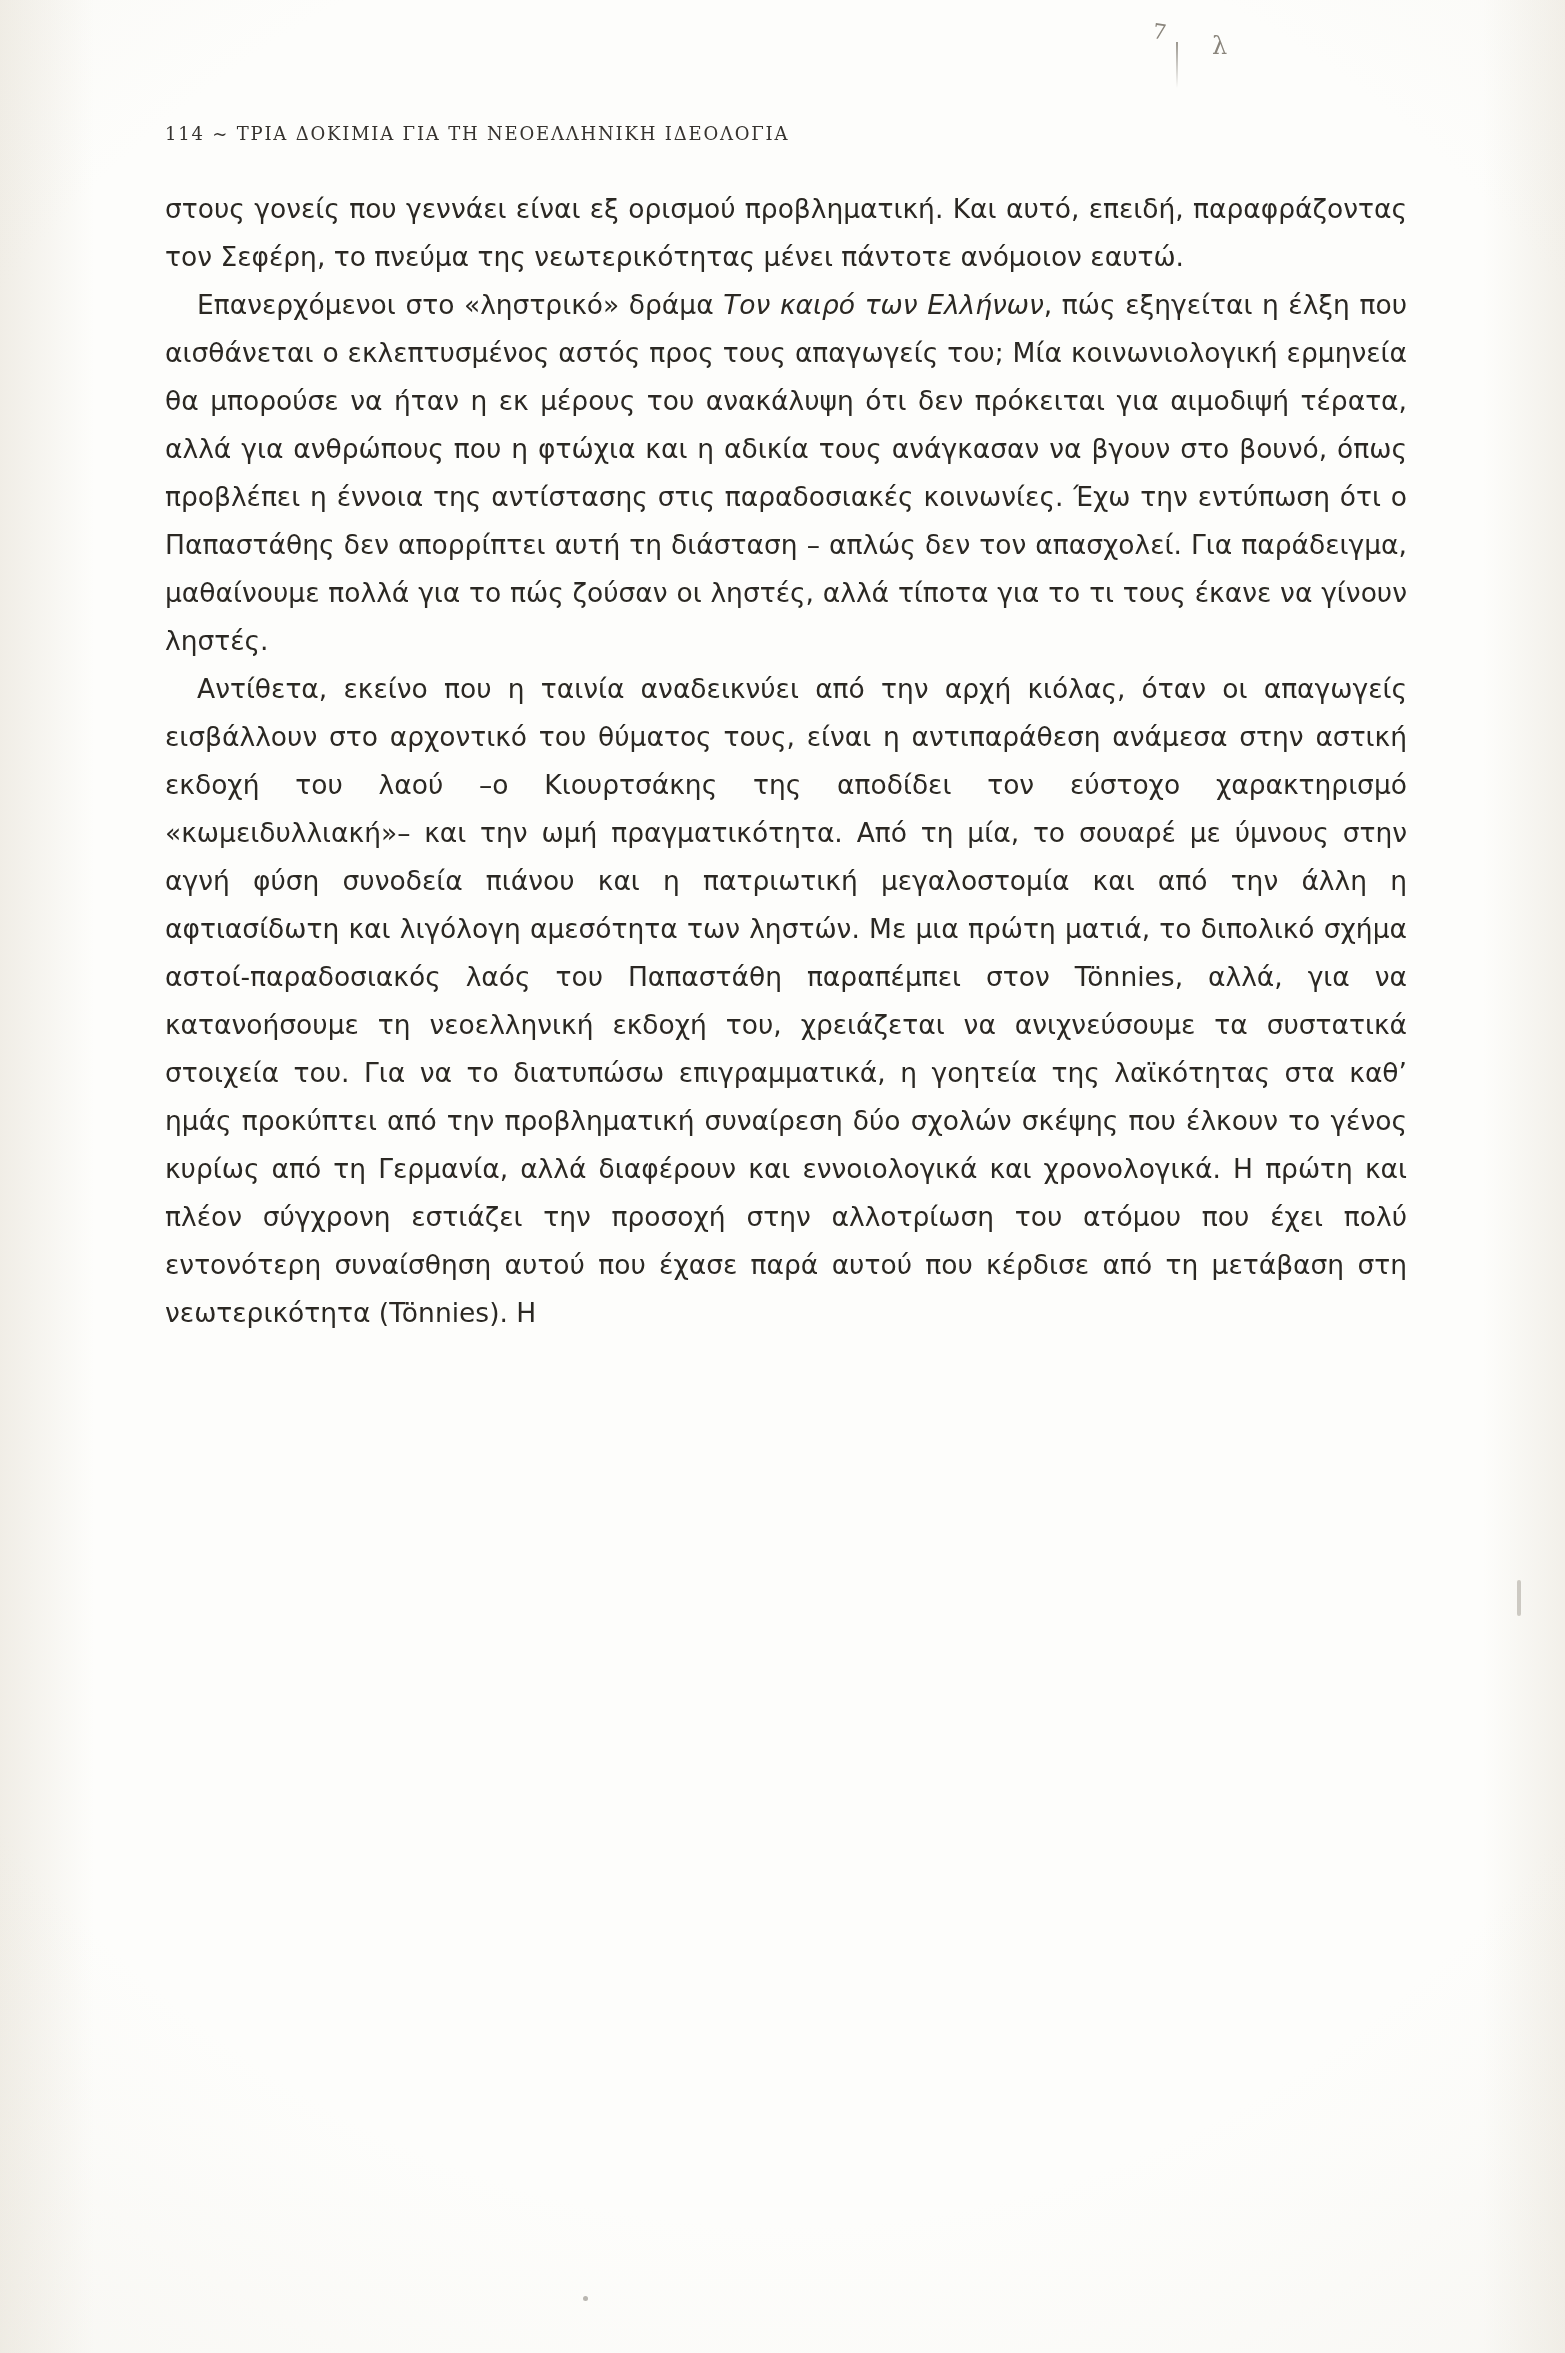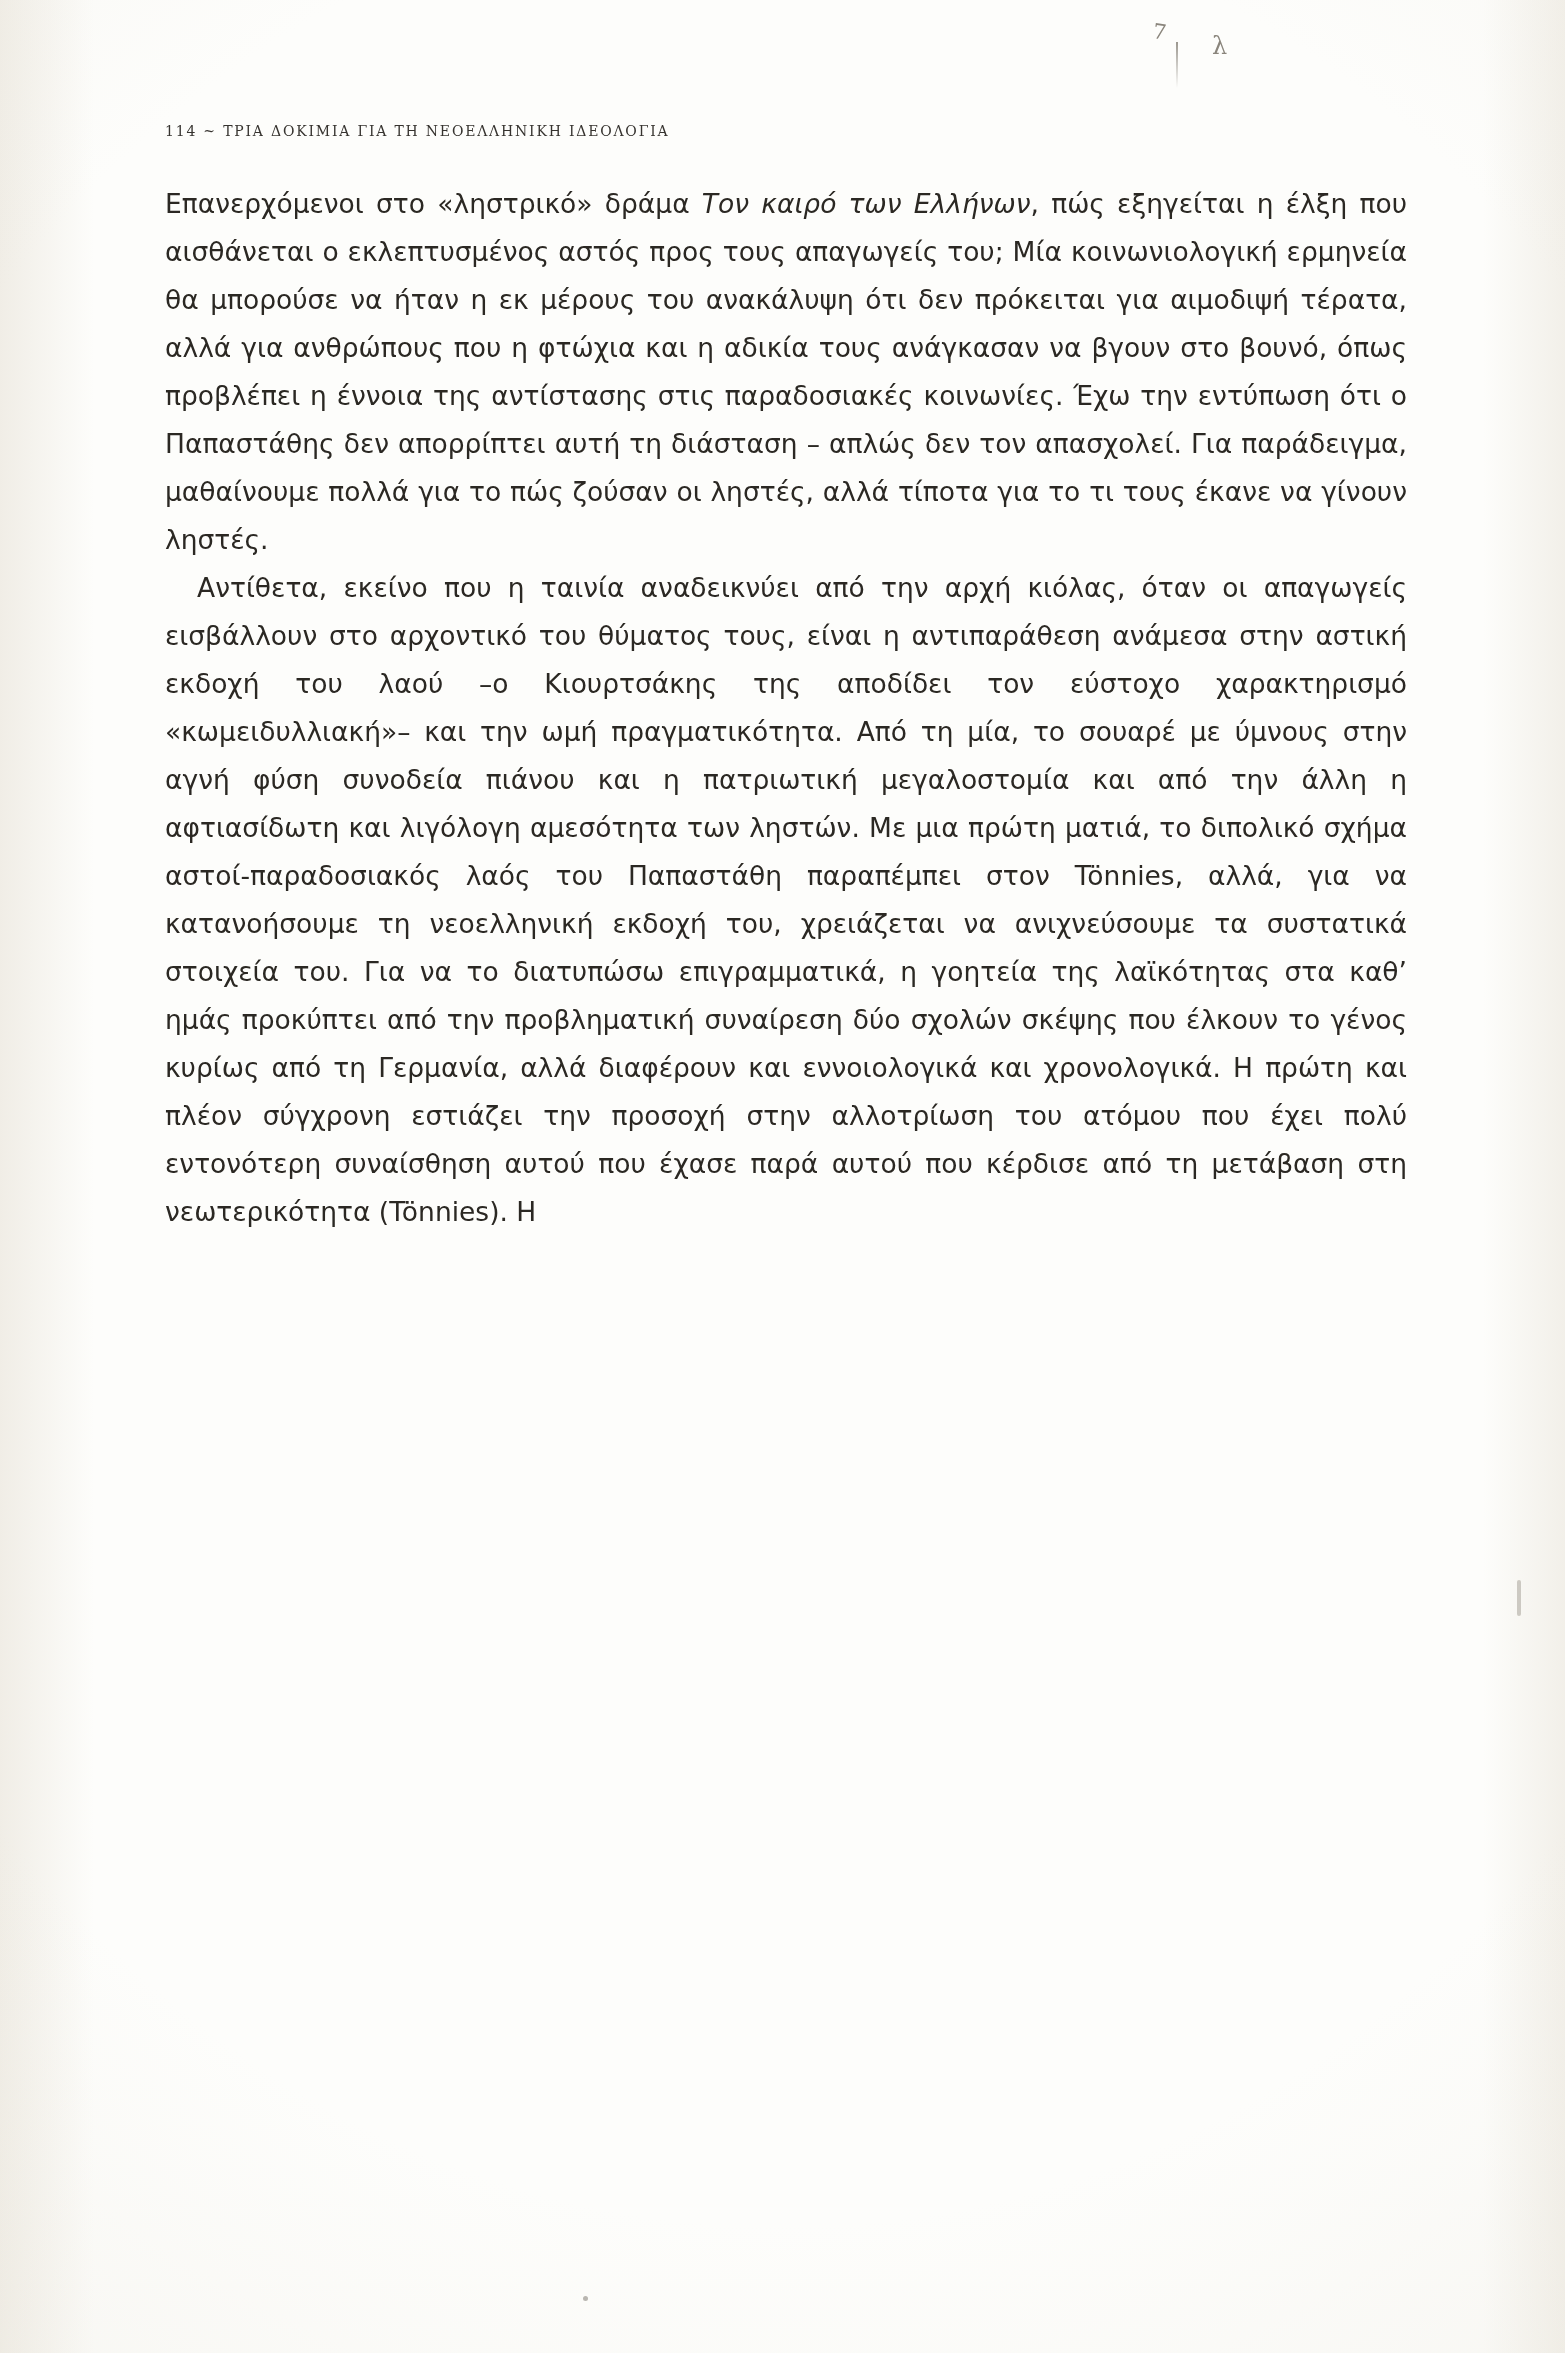--- a/index.html
+++ b/index.html
@@ -30,21 +30,21 @@
   }
   .content {
     position: absolute;
     left: 165px;
     top: 0;
     width: 1242px;
   }
   .running-head {
     margin-top: 123px;
     font-family: "DejaVu Serif", serif;
-    font-size: 14px;
+    font-size: 18px;
     letter-spacing: 1.8px;
     color: #36332f;
     white-space: nowrap;
   }
   .body-text {
     margin-top: 41px;
     font-family: "DejaVu Sans", sans-serif;
     font-size: 26.5px;
     line-height: 48px;
     color: #2b2823;
@@ -117,20 +117,23 @@
   <div id="artifact-tick"></div>
   <div id="artifact-edge-speck"></div>
   <div id="artifact-bottom-speck"></div>
 
   <div class="content">
 
     <div class="running-head">114 ~ ΤΡΙΑ ΔΟΚΙΜΙΑ ΓΙΑ ΤΗ ΝΕΟΕΛΛΗΝΙΚΗ ΙΔΕΟΛΟΓΙΑ</div>
 
     <div class="body-text">
 
+      <p>
+        <span>στους γονείς που γεννάει είναι εξ ορισμού προβληματική. Και αυτό, επειδή, παραφράζοντας τον Σεφέρη, το πνεύμα της νεωτερικότητας μένει πάντοτε ανόμοιον εαυτώ.</span>
+      </p>
 
       <p>
         <span>Επανερχόμενοι στο «ληστρικό» δράμα </span><span class="italic">Τον καιρό των Ελλήνων</span><span>, πώς εξηγείται η έλξη που αισθάνεται ο εκλεπτυσμένος αστός προς τους απαγωγείς του; Μία κοινωνιολογική ερμηνεία θα μπορούσε να ήταν η εκ μέρους του ανακάλυψη ότι δεν πρόκειται για αιμοδιψή τέρατα, αλλά για ανθρώπους που η φτώχια και η αδικία τους ανάγκασαν να βγουν στο βουνό, όπως προβλέπει η έννοια της αντίστασης στις παραδοσιακές κοινωνίες. Έχω την εντύπωση ότι ο Παπαστάθης δεν απορρίπτει αυτή τη διάσταση – απλώς δεν τον απασχολεί. Για παράδειγμα, μαθαίνουμε πολλά για το πώς ζούσαν οι ληστές, αλλά τίποτα για το τι τους έκανε να γίνουν ληστές.</span>
       </p>
 
       <p style="color: rgb(43, 40, 35); background-image: linear-gradient(rgba(43, 40, 35, 0) 55%, rgba(253, 253, 251, 0.3) 78%, rgba(253, 253, 251, 0.5) 100%); background-clip: padding-box;">
         <span>Αντίθετα, εκείνο που η ταινία αναδεικνύει από την αρχή κιόλας, όταν οι απαγωγείς εισβάλλουν στο αρχοντικό του θύματος τους, είναι η αντιπαράθεση ανάμεσα στην αστική εκδοχή του λαού –ο Κιουρτσάκης της αποδίδει τον εύστοχο χαρακτηρισμό «κωμειδυλλιακή»– και την ωμή πραγματικότητα. Από τη μία, το σουαρέ με ύμνους στην αγνή φύση συνοδεία πιάνου και η πατριωτική μεγαλοστομία και από την άλλη η αφτιασίδωτη και λιγόλογη αμεσότητα των ληστών. Με μια πρώτη ματιά, το διπολικό σχήμα αστοί-παραδοσιακός λαός του Παπαστάθη παραπέμπει στον Tönnies, αλλά, για να κατανοήσουμε τη νεοελληνική εκδοχή του, χρειάζεται να ανιχνεύσουμε τα συστατικά στοιχεία του. Για να το διατυπώσω επιγραμματικά, η γοητεία της λαϊκότητας στα καθ’ ημάς προκύπτει από την προβληματική συναίρεση δύο σχολών σκέψης που έλκουν το γένος κυρίως από τη Γερμανία, αλλά διαφέρουν και εννοιολογικά και χρονολογικά. Η πρώτη και πλέον σύγχρονη εστιάζει την προσοχή στην αλλοτρίωση του ατόμου που έχει πολύ εντονότερη συναίσθηση αυτού που έχασε παρά αυτού που κέρδισε από τη μετάβαση στη νεωτερικότητα (Tönnies). Η</span>
       </p>
 
     </div>

